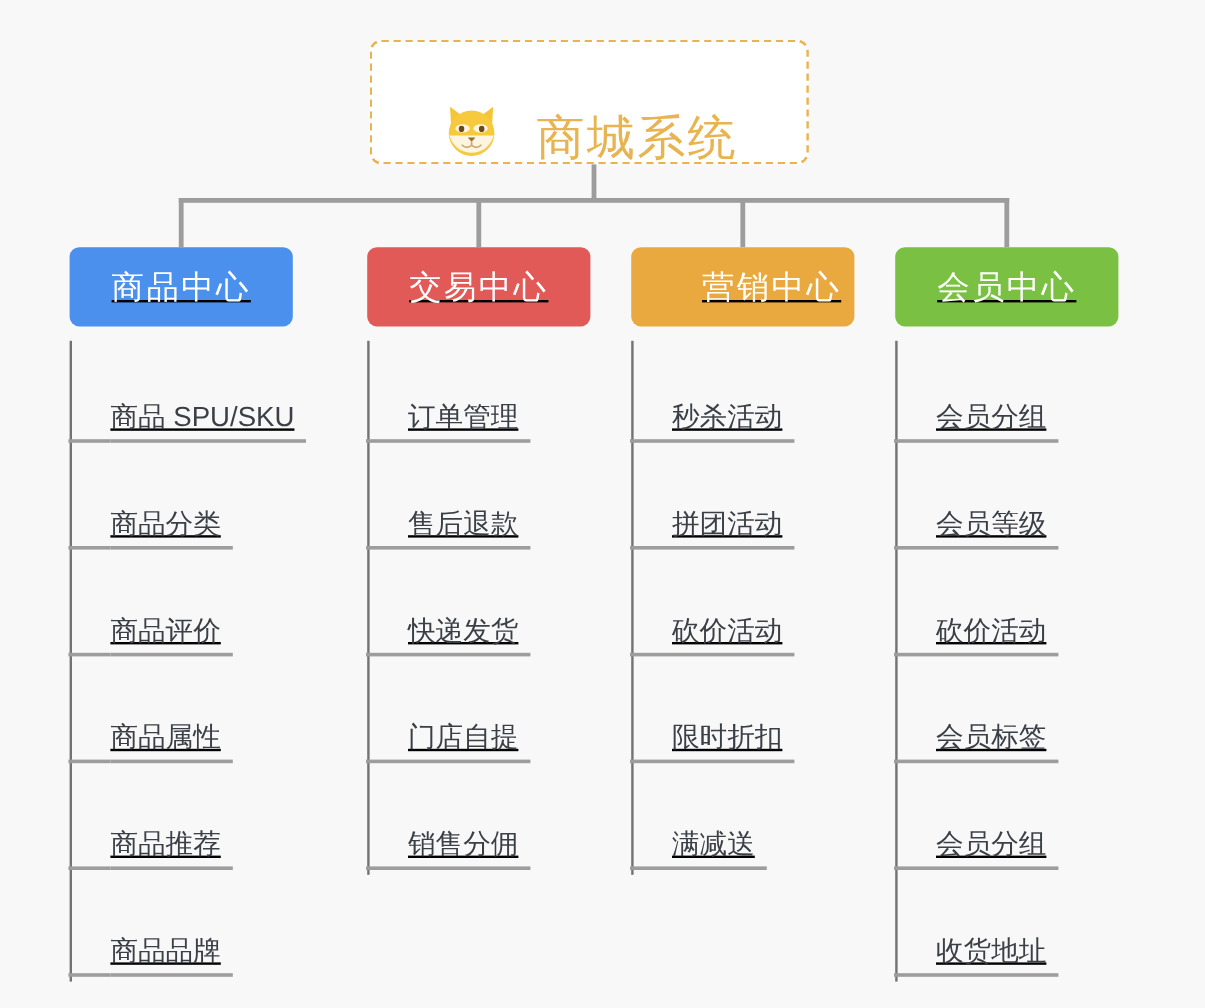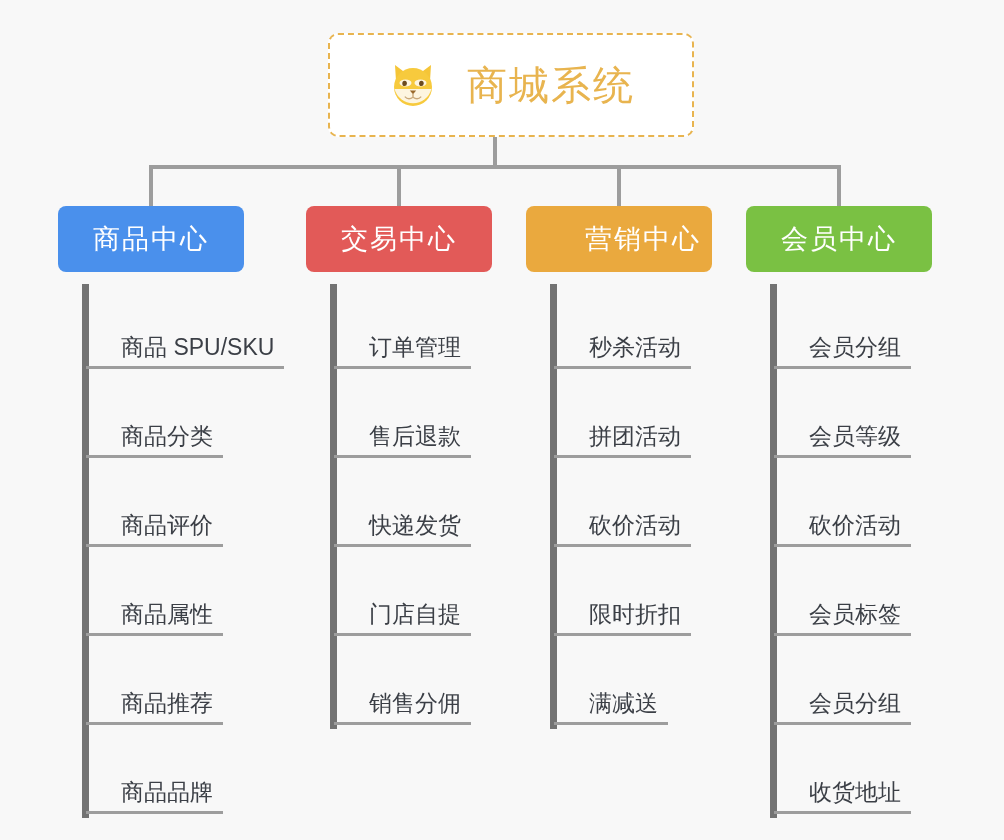--- a/index.html
+++ b/index.html
@@ -19,30 +19,30 @@
   #mindmap {
     position: relative;
     width: 1004px;
     height: 840px;
     background: #f8f8f8;
   }
 
   
   .root-node {
     position: absolute;
-    left: 328px;
+    left: 308px;
     top: 33px;
     width: 366px;
     height: 104px;
     box-sizing: border-box;
     background: #ffffff;
     border: 2px dashed #e8b44f;
     border-radius: 10px;
     display: flex;
-    align-items: center;
+    align-items: flex-end;
     justify-content: center;
     gap: 28px;
   }
   .root-emoji {
     width: 52px;
     height: 52px;
     flex: 0 0 52px;
     position: relative;
     display: block;
   }
@@ -80,20 +80,21 @@
   .conn-drop.d0 { left: 149px; }
   .conn-drop.d1 { left: 397px; }
   .conn-drop.d2 { left: 617px; }
   .conn-drop.d3 { left: 837px; }
 
   
   .column {
     position: absolute;
     top: 206px;
     width: 186px;
+    text-decoration: underline;
   }
   .column.c0 { left: 58px;  }
   .column.c1 { left: 306px; }
   .column.c2 { left: 526px; }
   .column.c3 { left: 746px; }
 
   .cat-header {
     width: 186px;
     height: 66px;
     box-sizing: border-box;
@@ -105,23 +106,23 @@
     font-size: 27px;
     letter-spacing: 2px;
     white-space: nowrap;
     user-select: none;
   }
 
   
   .leaf-list {
     position: relative;
     margin-top: 12px;
-    margin-left: 24px;
+    margin-left: 0;
     padding-left: 0;
-    border-left: 7px solid #737373;
+    border-left: 2px solid #737373;
   }
   .leaf-item {
     position: relative;
     height: 89px;
     box-sizing: border-box;
     display: flex;
     align-items: flex-end;
   }
   .leaf-label {
     display: inline-block;

